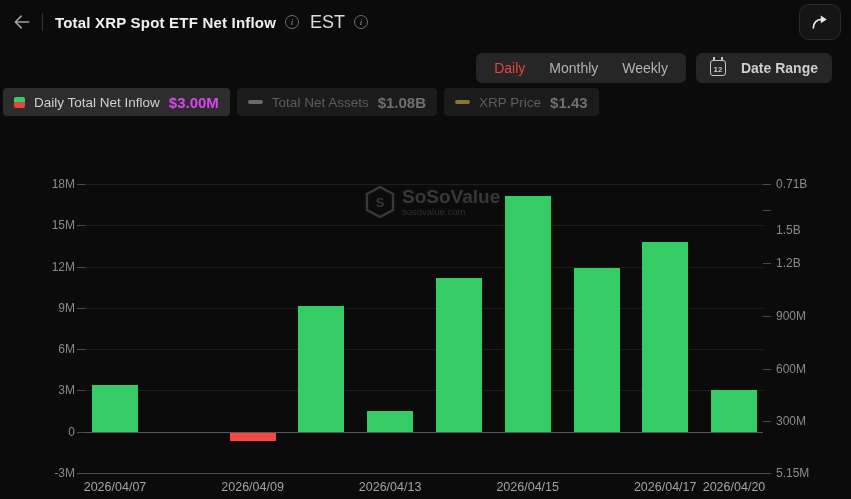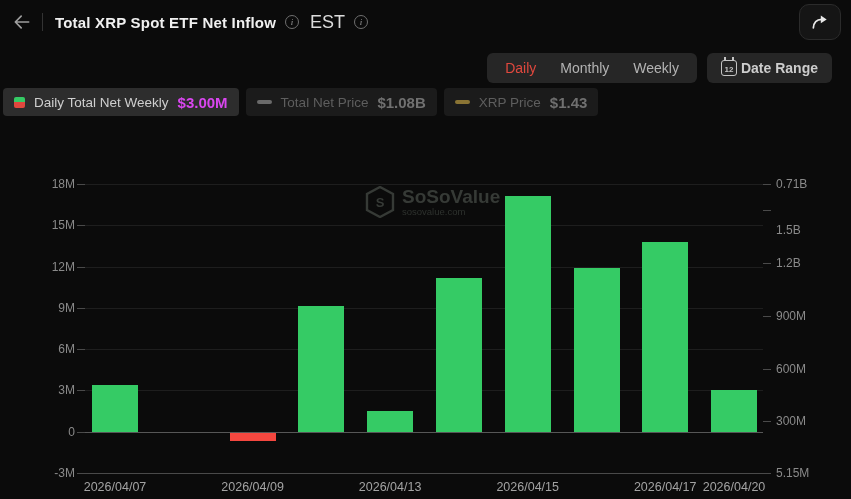--- a/index.html
+++ b/index.html
@@ -24,21 +24,21 @@
   .share-btn { width:42px; height:36px; background:#151515; border:1px solid #2b2b2b;
                border-radius:10px; display:flex; align-items:center; justify-content:center;
                cursor:pointer; margin-right:2px; }
 
   
   .controls { position:absolute; top:53px; right:19px; display:flex; gap:10px; }
   .tab-group { display:flex; align-items:center; background:#262626; border-radius:6px;
                padding:0 6px; height:30px; }
   .tab { font-size:14px; color:#b3b3b3; padding:5px 12px; cursor:pointer; }
   .tab.active { color:#e0483e; }
-  .date-range-btn { display:flex; align-items:center; gap:4px; background:#262626;
+  .date-range-btn { display:flex; align-items:center; gap:15px; background:#262626;
                     border-radius:6px; height:30px; padding:0 14px; cursor:pointer; }
   .date-range-btn .label { font-size:14px; font-weight:bold; color:#cdcdcd; }
   .cal-icon { width:16px; height:16px; border:1.5px solid #c4c4c4; border-radius:3px;
               position:relative; display:flex; align-items:flex-end; justify-content:center; }
   .cal-icon::before, .cal-icon::after { content:""; position:absolute; top:-4px; width:2px; height:4px;
               background:#c4c4c4; }
   .cal-icon::before { left:2px; } .cal-icon::after { right:2px; }
   .cal-day { font-size:8px; color:#c4c4c4; line-height:11px; font-weight:bold; }
 
   
@@ -109,26 +109,26 @@
       <span class="label">Date Range</span>
     </div>
   </div>
 
   <div class="legend-row">
     <div class="legend-item active">
       <span class="icon-candle" id="legend-icon-0">
         <span class="top" style="background: rgb(53, 203, 101);"></span>
           <span class="bot" style="background: rgb(224, 72, 62);"></span>
       </span>
-      <span class="lbl">Daily Total Net Weekly</span>
+      <span class="lbl">Daily Total Net Inflow</span>
       <span class="val">$3.00M</span>
     </div>
     <div class="legend-item muted">
       <span class="icon-dash" id="legend-icon-1" style="background: rgb(106, 106, 106);"></span>
-      <span class="lbl">Total Net Price</span>
+      <span class="lbl">Total Net Assets</span>
       <span class="val">$1.08B</span>
     </div>
     <div class="legend-item muted">
       <span class="icon-dash" id="legend-icon-2" style="background: rgb(138, 116, 52);"></span>
       <span class="lbl">XRP Price</span>
       <span class="val">$1.43</span>
     </div>
   </div>
 
   <div id="chart">

